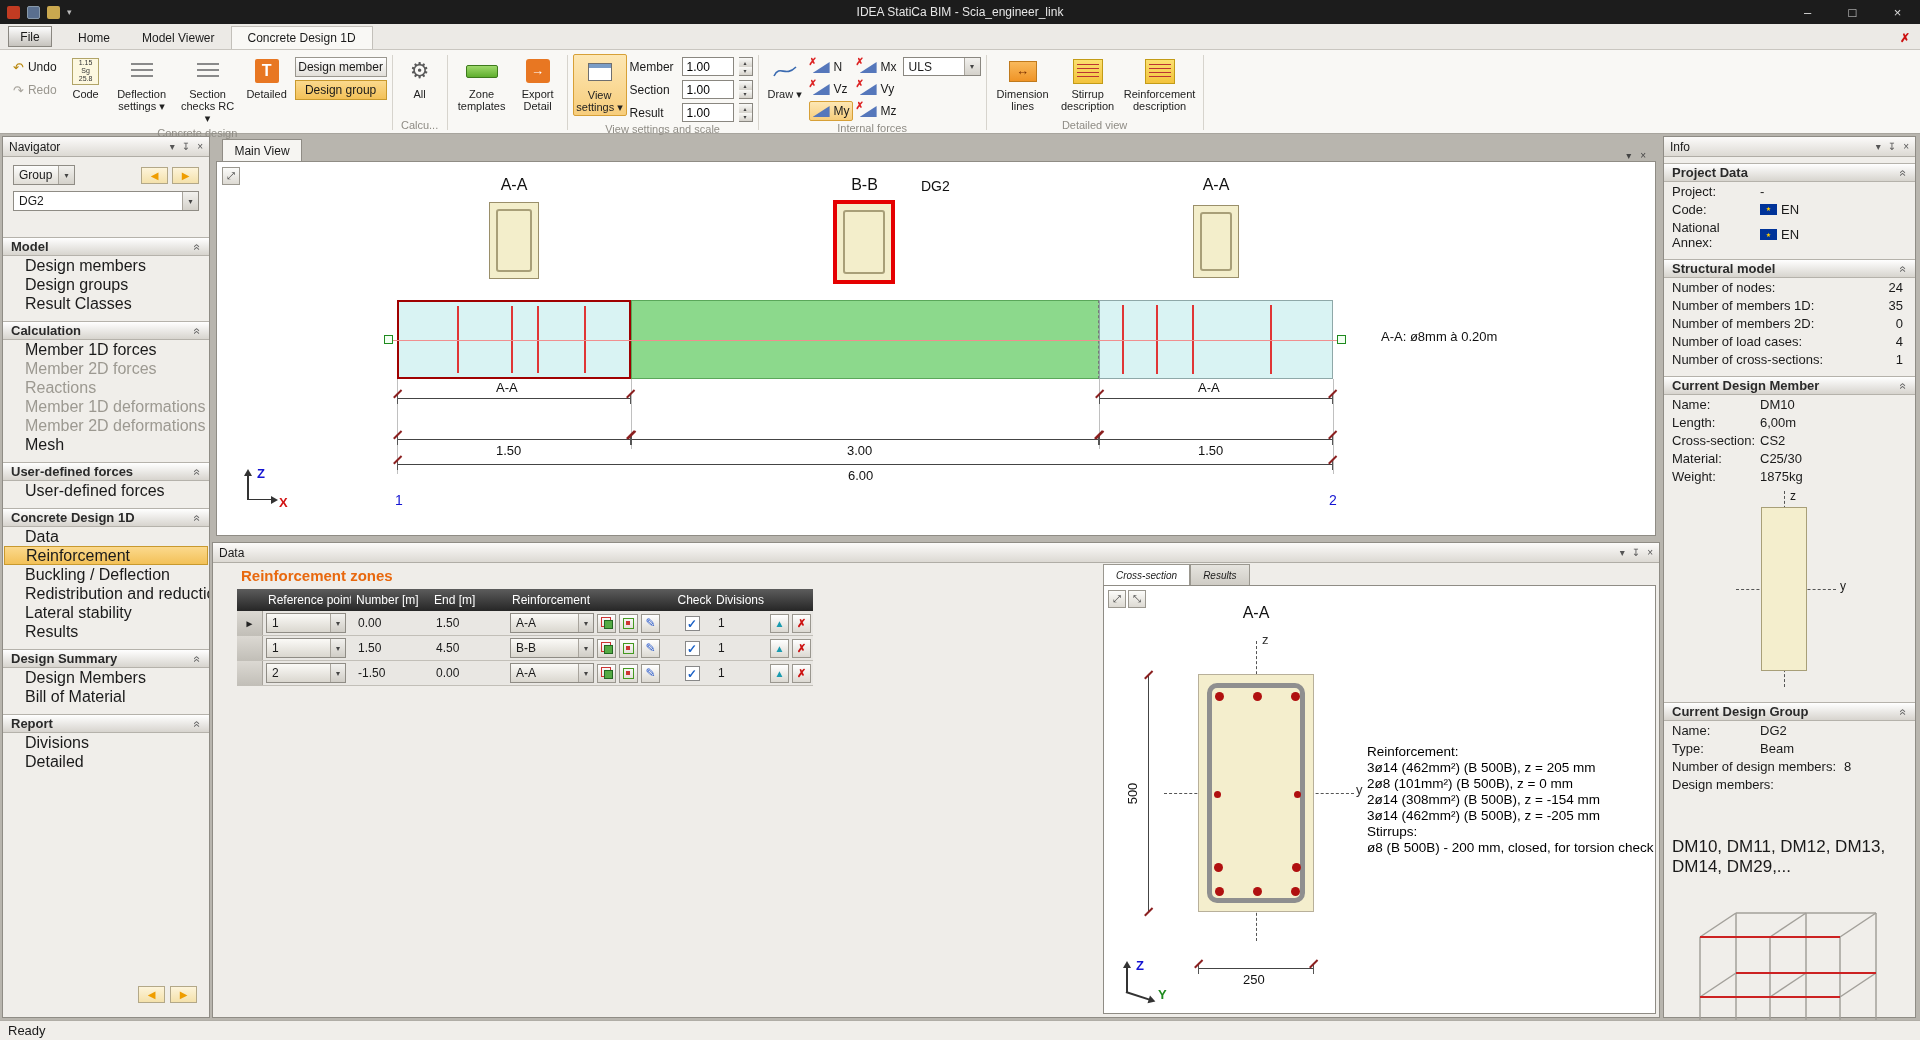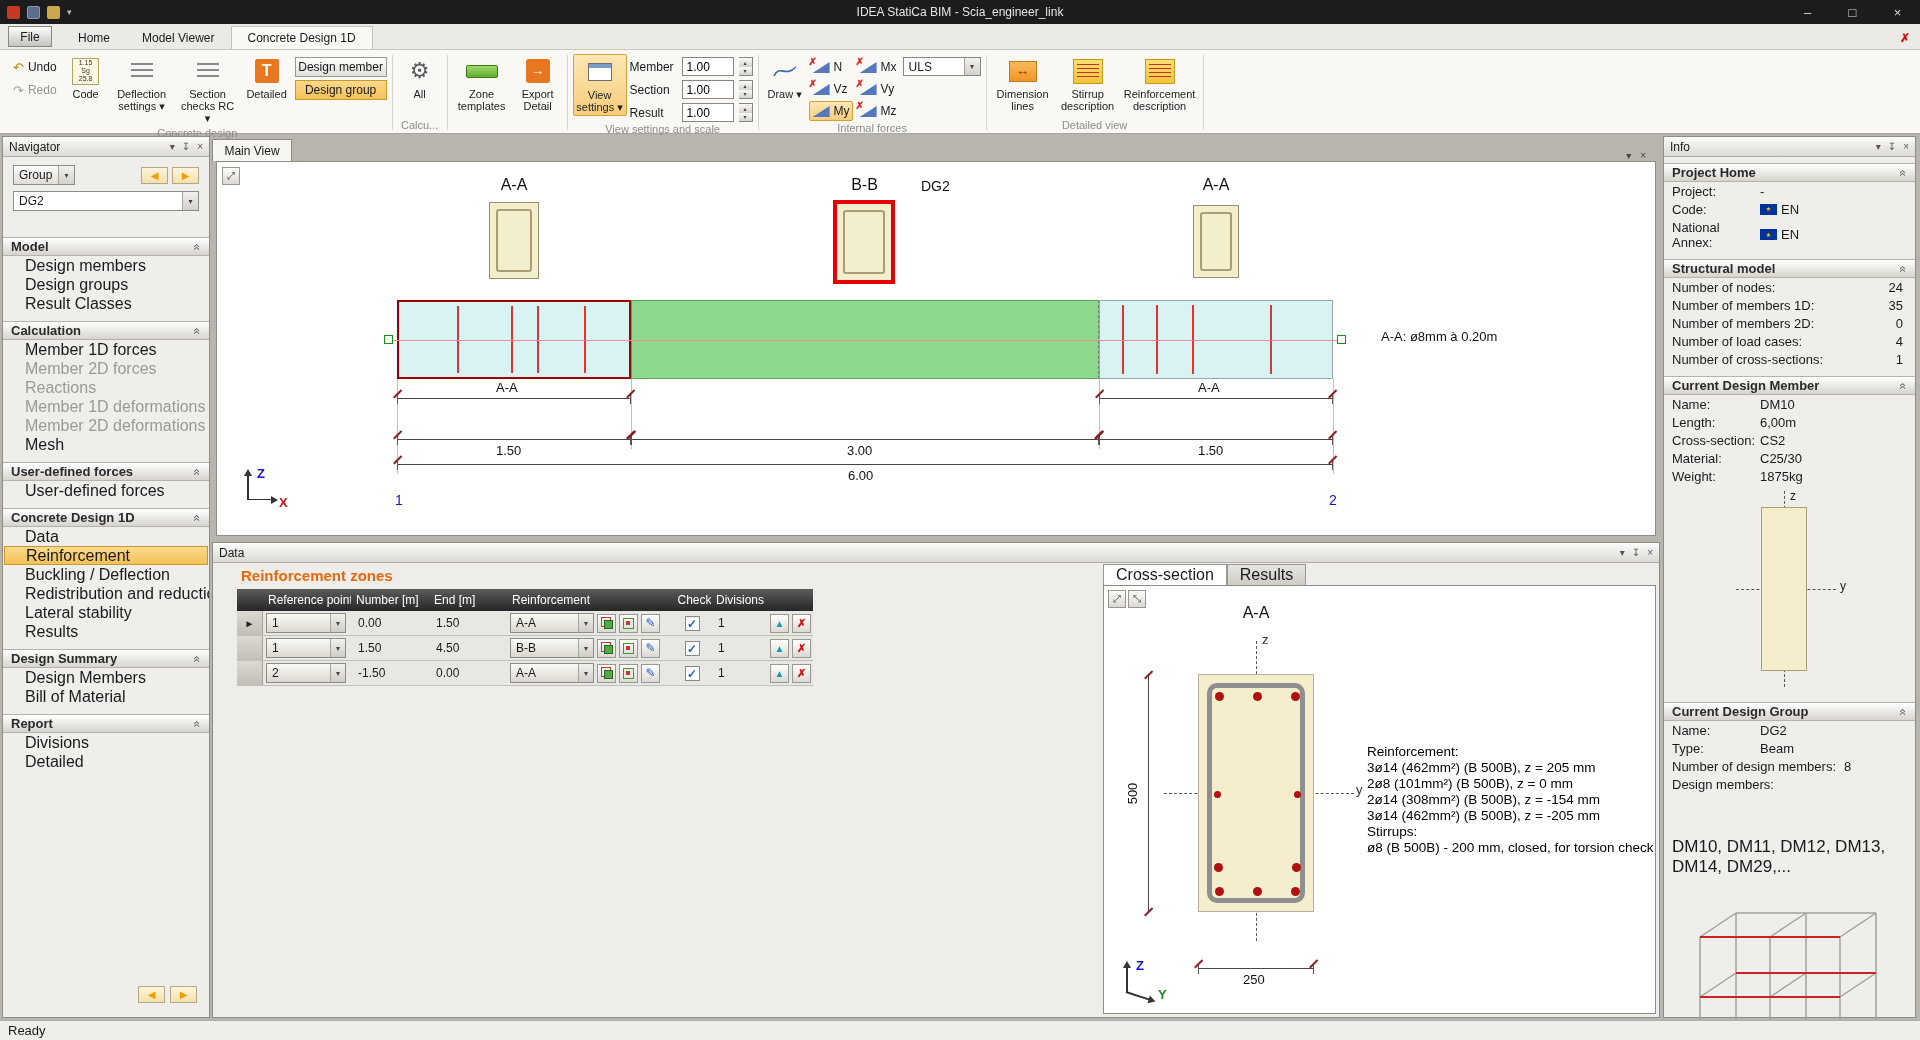--- a/index.html
+++ b/index.html
@@ -85,21 +85,21 @@
   .nav-arrow { width:27px; height:17px; border:1px solid #b3a888; background:linear-gradient(#fdf4da,#f4e1ab); display:grid; place-items:center; color:#ef9d00; font-size:10px; }
   .nav-item { height:19px; line-height:19px; padding-left:22px; font-size:16px; color:#1a1a1a; white-space:nowrap; overflow:hidden; }
   .nav-item.disabled { color:#9c9991; }
   .nav-item.selected { background:linear-gradient(#fbd98d,#f3c158); border:1px solid #c8992e; margin:0 1px; padding-left:21px; line-height:17px; }
   .nav-bottom { position:absolute; bottom:14px; right:12px; display:flex; gap:5px; }
 
   
   .center { position:absolute; left:212px; top:136px; width:1448px; height:882px; }
   .mv-area { position:absolute; top:0; left:0; right:0; height:402px; }
   .mv-tabbar { height:25px; display:flex; align-items:flex-end; }
-  .mv-tab { width:80px; height:22px; background:#f6f5f2; border:1px solid #8f8c85; border-bottom:none; display:grid; place-items:center; font-size:12px; }
+  .mv-tab { width:80px; height:22px; background:#f6f5f2; border:1px solid #8f8c85; border-bottom:none; display:grid; place-items:center; font-size:12px; margin-left:10px; }
   .mv-tab-icons { margin-left:auto; margin-right:14px; display:flex; gap:9px; color:#444; font-size:10px; }
   .mv-canvas { position:absolute; left:4px; right:4px; top:25px; bottom:2px; background:#fff; border:1px solid #8f8c85; overflow:hidden; }
   .zoombtn { position:absolute; width:18px; height:18px; border:1px solid #9a978f; background:linear-gradient(#fcfcfa,#dddad3); display:grid; place-items:center; font-size:10px; color:#333; }
 
   .seclabel { position:absolute; font-size:16px; color:#111; text-align:center; }
   .secbox { position:absolute; background:#f3eecb; border:1px solid #9a8f6a; }
   .secbox .inner { position:absolute; inset:6px; border:2px solid #a89f78; border-radius:3px; }
   .secbox.hl { border:4px solid #e50000; }
   .dg2-label { position:absolute; font-size:14px; color:#111; }
 
@@ -159,21 +159,21 @@
   .ic-new { position:relative; width:11px; height:11px; border:1.5px solid #44991f; }
   .ic-new:after { content:""; position:absolute; left:2px; top:2px; width:4px; height:4px; background:#cc3333; }
   .ic-pencil { color:#2255cc; font-size:12px; }
   .ic-up { color:#1a9bb0; font-size:10px; }
   .ic-del { color:#cc1111; font-weight:bold; font-size:11px; }
   .chk { width:15px; height:15px; border:1px solid #888; background:#fff; display:grid; place-items:center; color:#1c62c6; font-weight:bold; font-size:12px; }
 
   
   .cs-panel { position:absolute; left:870px; top:0; right:3px; bottom:3px; }
   .cs-tabs { height:22px; display:flex; align-items:flex-end; }
-  .cs-tab { height:21px; padding:0 12px; display:flex; align-items:center; font-size:16px; background:linear-gradient(#e6e4df,#cfccc5); border:1px solid #9a978f; border-bottom:none; }
+  .cs-tab { height:21px; padding:0 12px; display:flex; align-items:center; font-size:10px; background:linear-gradient(#e6e4df,#cfccc5); border:1px solid #9a978f; border-bottom:none;font-style:italic; }
   .cs-tab.active { background:#fff; }
   .cs-canvas { position:absolute; top:22px; left:0; right:0; bottom:0; background:#fff; border:1px solid #8f8c85; overflow:hidden; }
   .dash-v { position:absolute; width:0; border-left:1px dashed #555; }
   .dash-h { position:absolute; height:0; border-top:1px dashed #555; }
   .cs-rect { position:absolute; background:#f4eecd; border:1px solid #b8b09a; }
   .cs-stirrup { position:absolute; inset:8px; border:5px solid #8f8f8f; border-radius:10px; }
   .rebar { position:absolute; border-radius:50%; background:#b01010; }
   .cs-axis-label { position:absolute; font-size:13px; color:#333; }
   .dimv { position:absolute; width:1px; background:#444; }
   .dimv .tk { position:absolute; left:-5px; width:11px; height:1.5px; background:#8b2020; transform:rotate(-45deg); }
@@ -854,21 +854,21 @@
     <div class="panel-header">
       <span>Info</span>
       <span class="ph-icons">
         <span>▾</span>
         <span>↧</span>
         <span>×</span>
       </span>
     </div>
 
     <div class="sec-header" style="margin-top:6px;">
-      <span>Project Home</span>
+      <span>Project Data</span>
         <span class="chev">«</span>
     </div>
     <div class="irow">
         <span class="ilabel">Project:</span>
         <span class="ivalue">-</span>
       </div>
     <div class="irow">
         <span class="ilabel">Code:</span>
         <span class="flag">
           <span>★</span>

